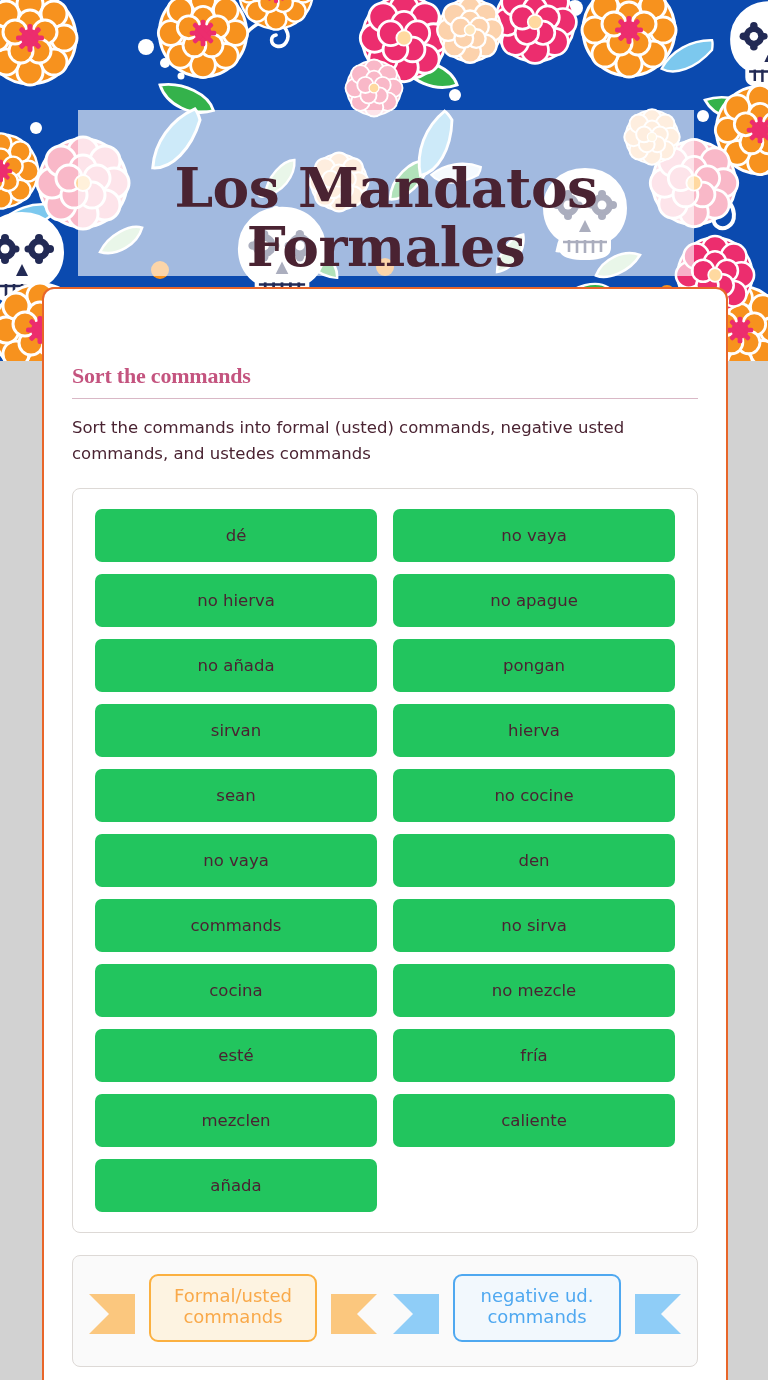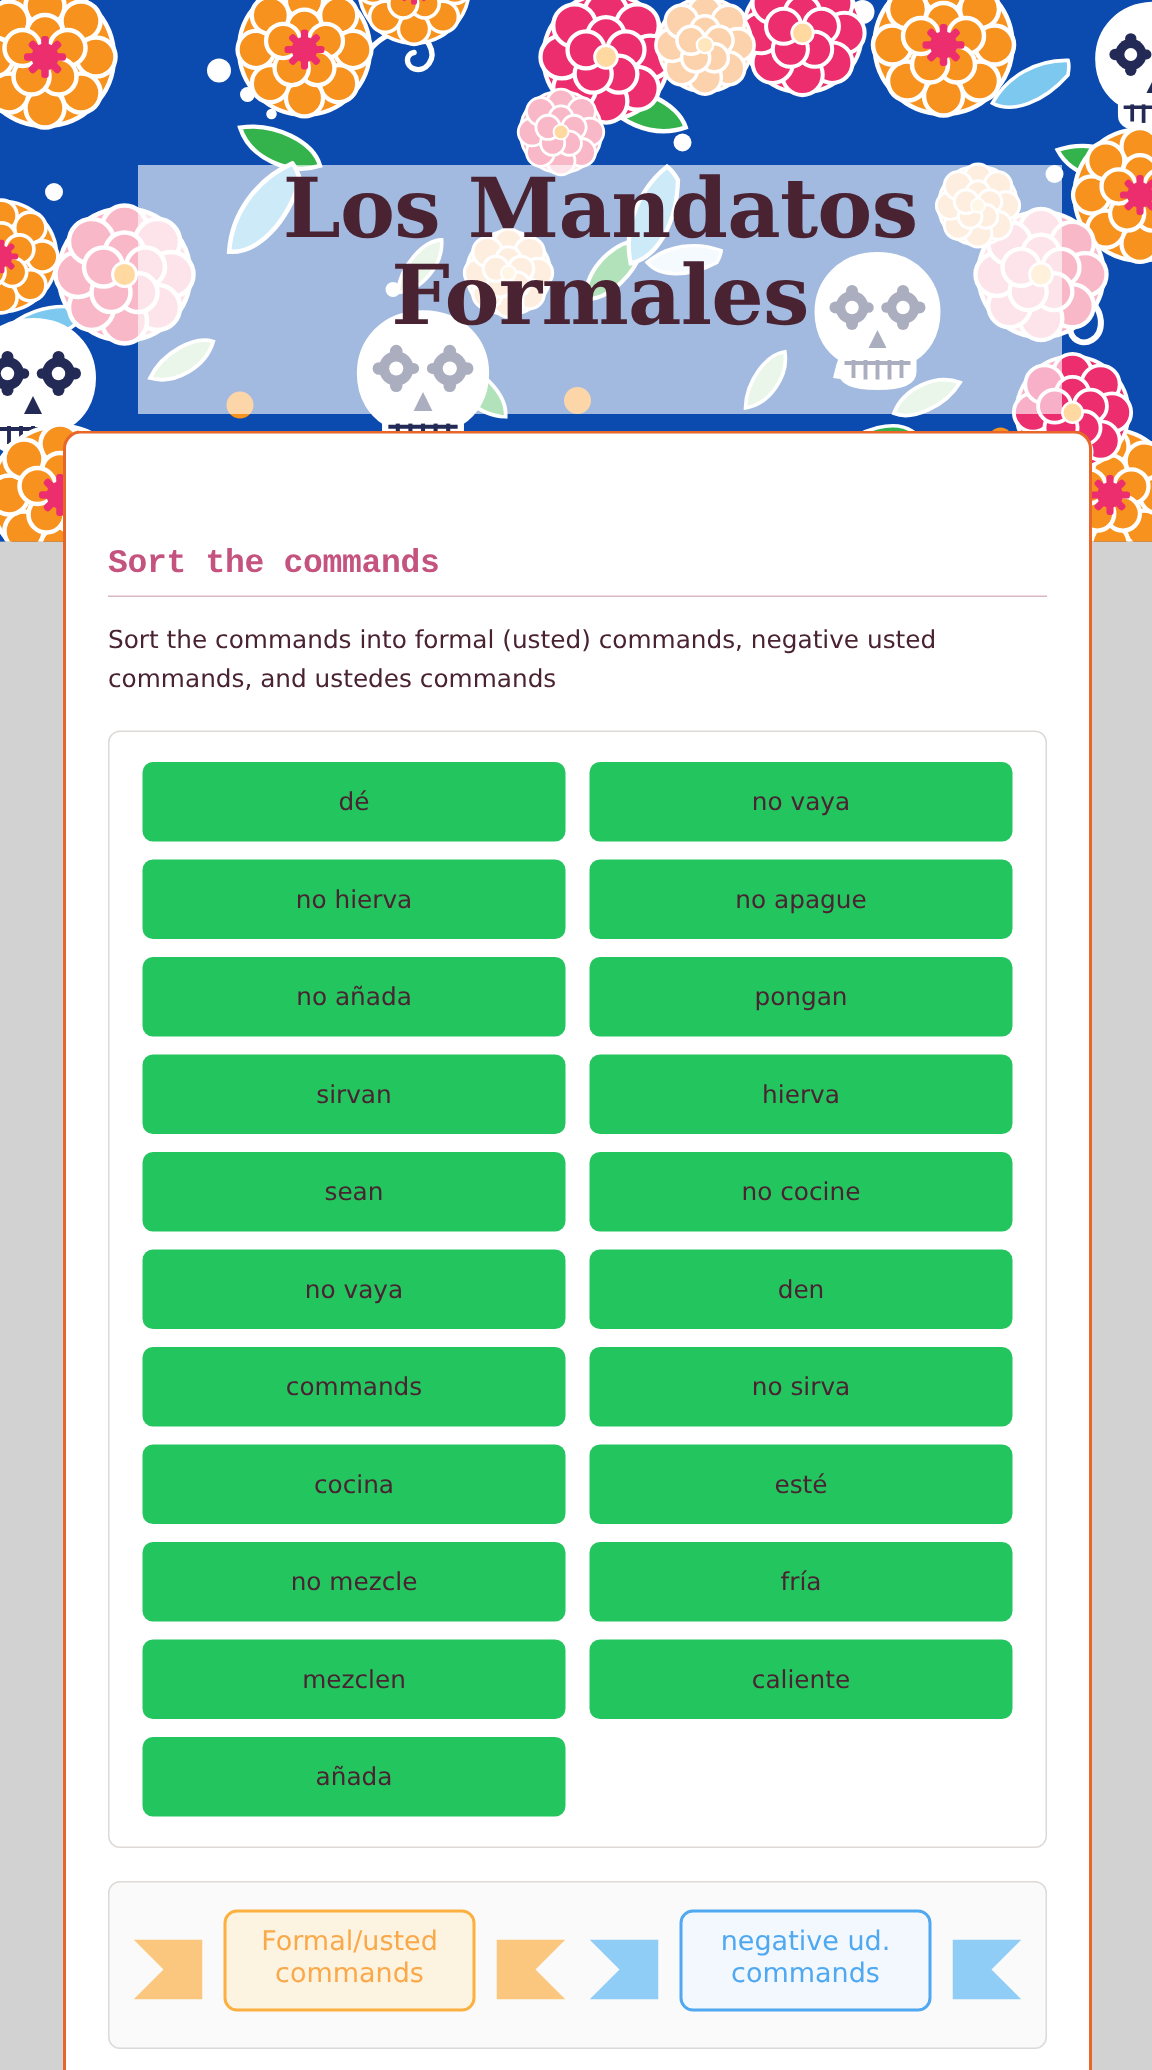--- a/index.html
+++ b/index.html
@@ -25,27 +25,27 @@
     background: #0b4aaf;
     overflow: hidden;
     z-index: 0;
   }
   #bg-band svg { display: block; }
 
   
   #title-banner {
     position: absolute;
     top: 110px;
-    left: 92px;
+    left: 78px;
     width: 616px;
     height: 166px;
     background: rgba(255,255,255,0.62);
     z-index: 2;
     display: flex;
-    align-items: flex-start;
+    align-items: flex-end;
     justify-content: center;
   }
   #title-text {
     font-family: "DejaVu Serif", "Liberation Serif", serif;
     font-weight: 700;
     font-size: 55px;
     line-height: 1.06;
     color: #4a2332;
     text-align: center;
     letter-spacing: -0.5px;
@@ -60,21 +60,21 @@
     min-height: 1093px;
     background: #ffffff;
     border: 2px solid #e8662a;
     border-bottom: none;
     border-radius: 12px 12px 0 0;
     z-index: 3;
     padding: 74px 28px 0 28px;
   }
 
   .section-heading {
-    font-family: Liberation Mono, monospace;
+    font-family: Liberation Serif, serif;
     font-weight: 700;
     font-size: 22px;
     color: #c4547f;
     letter-spacing: -0.2px;
     padding-bottom: 9px;
   }
 
   .heading-rule {
     height: 1px;
     background: #d9b8c6;
@@ -449,24 +449,24 @@
       <div class="tile">
         <div class="tile-inner">commands</div>
       </div>
       <div class="tile">
         <div class="tile-inner">no sirva</div>
       </div>
       <div class="tile">
         <div class="tile-inner">cocina</div>
       </div>
       <div class="tile">
+        <div class="tile-inner">no mezcle</div>
+      </div>
+      <div class="tile">
         <div class="tile-inner">esté</div>
-      </div>
-      <div class="tile">
-        <div class="tile-inner">no mezcle</div>
       </div>
       <div class="tile">
         <div class="tile-inner">fría</div>
       </div>
       <div class="tile">
         <div class="tile-inner">mezclen</div>
       </div>
       <div class="tile">
         <div class="tile-inner">caliente</div>
       </div>

